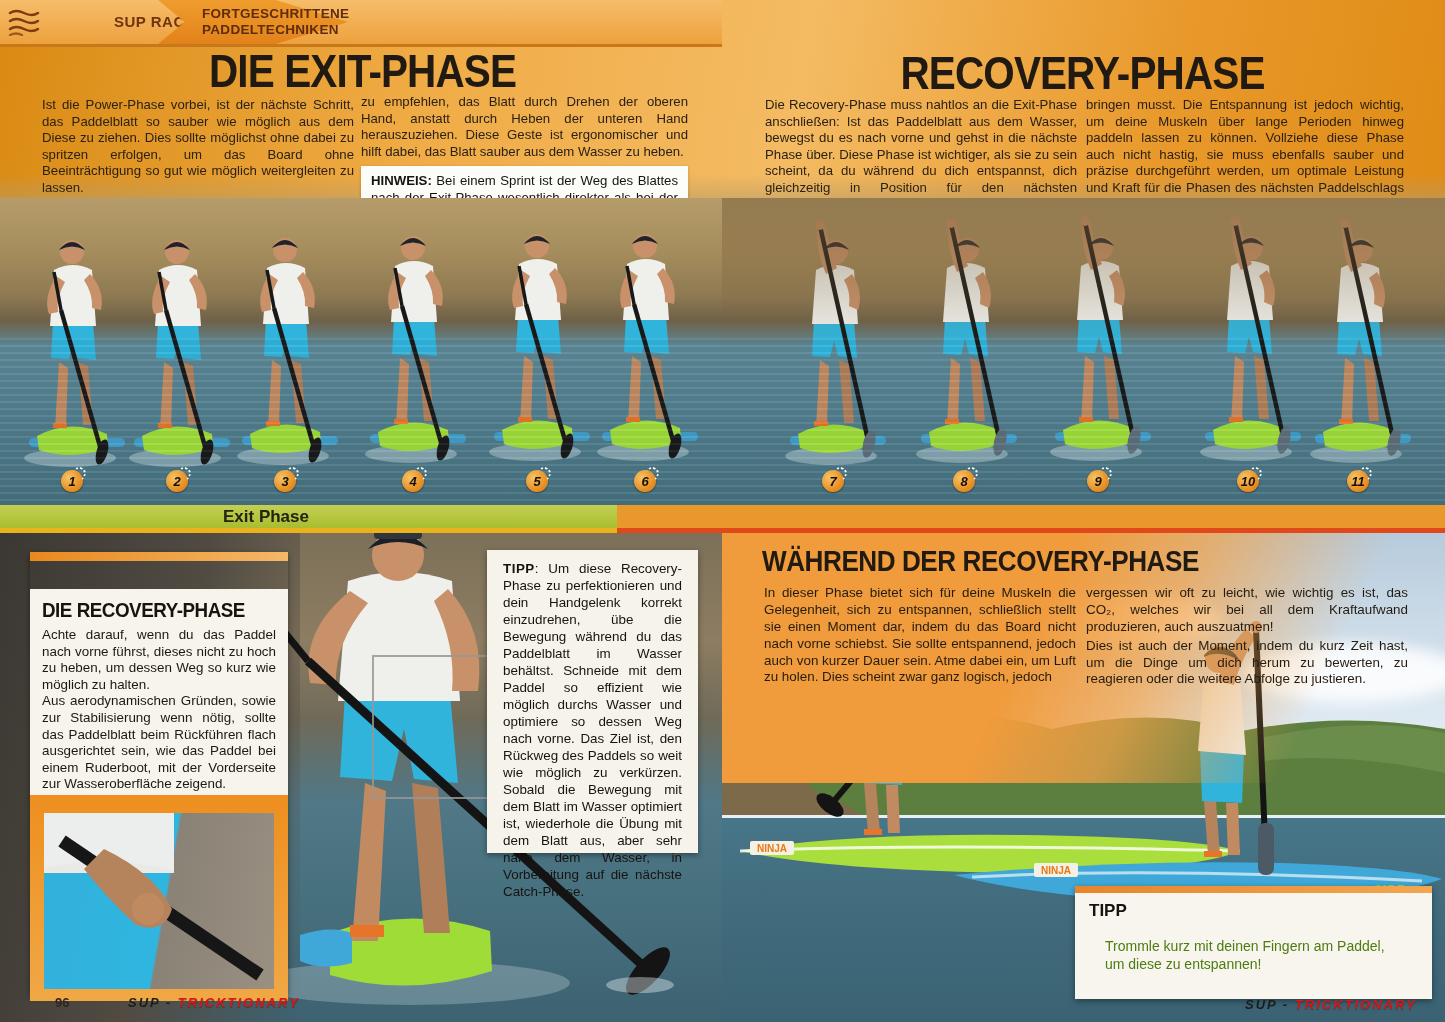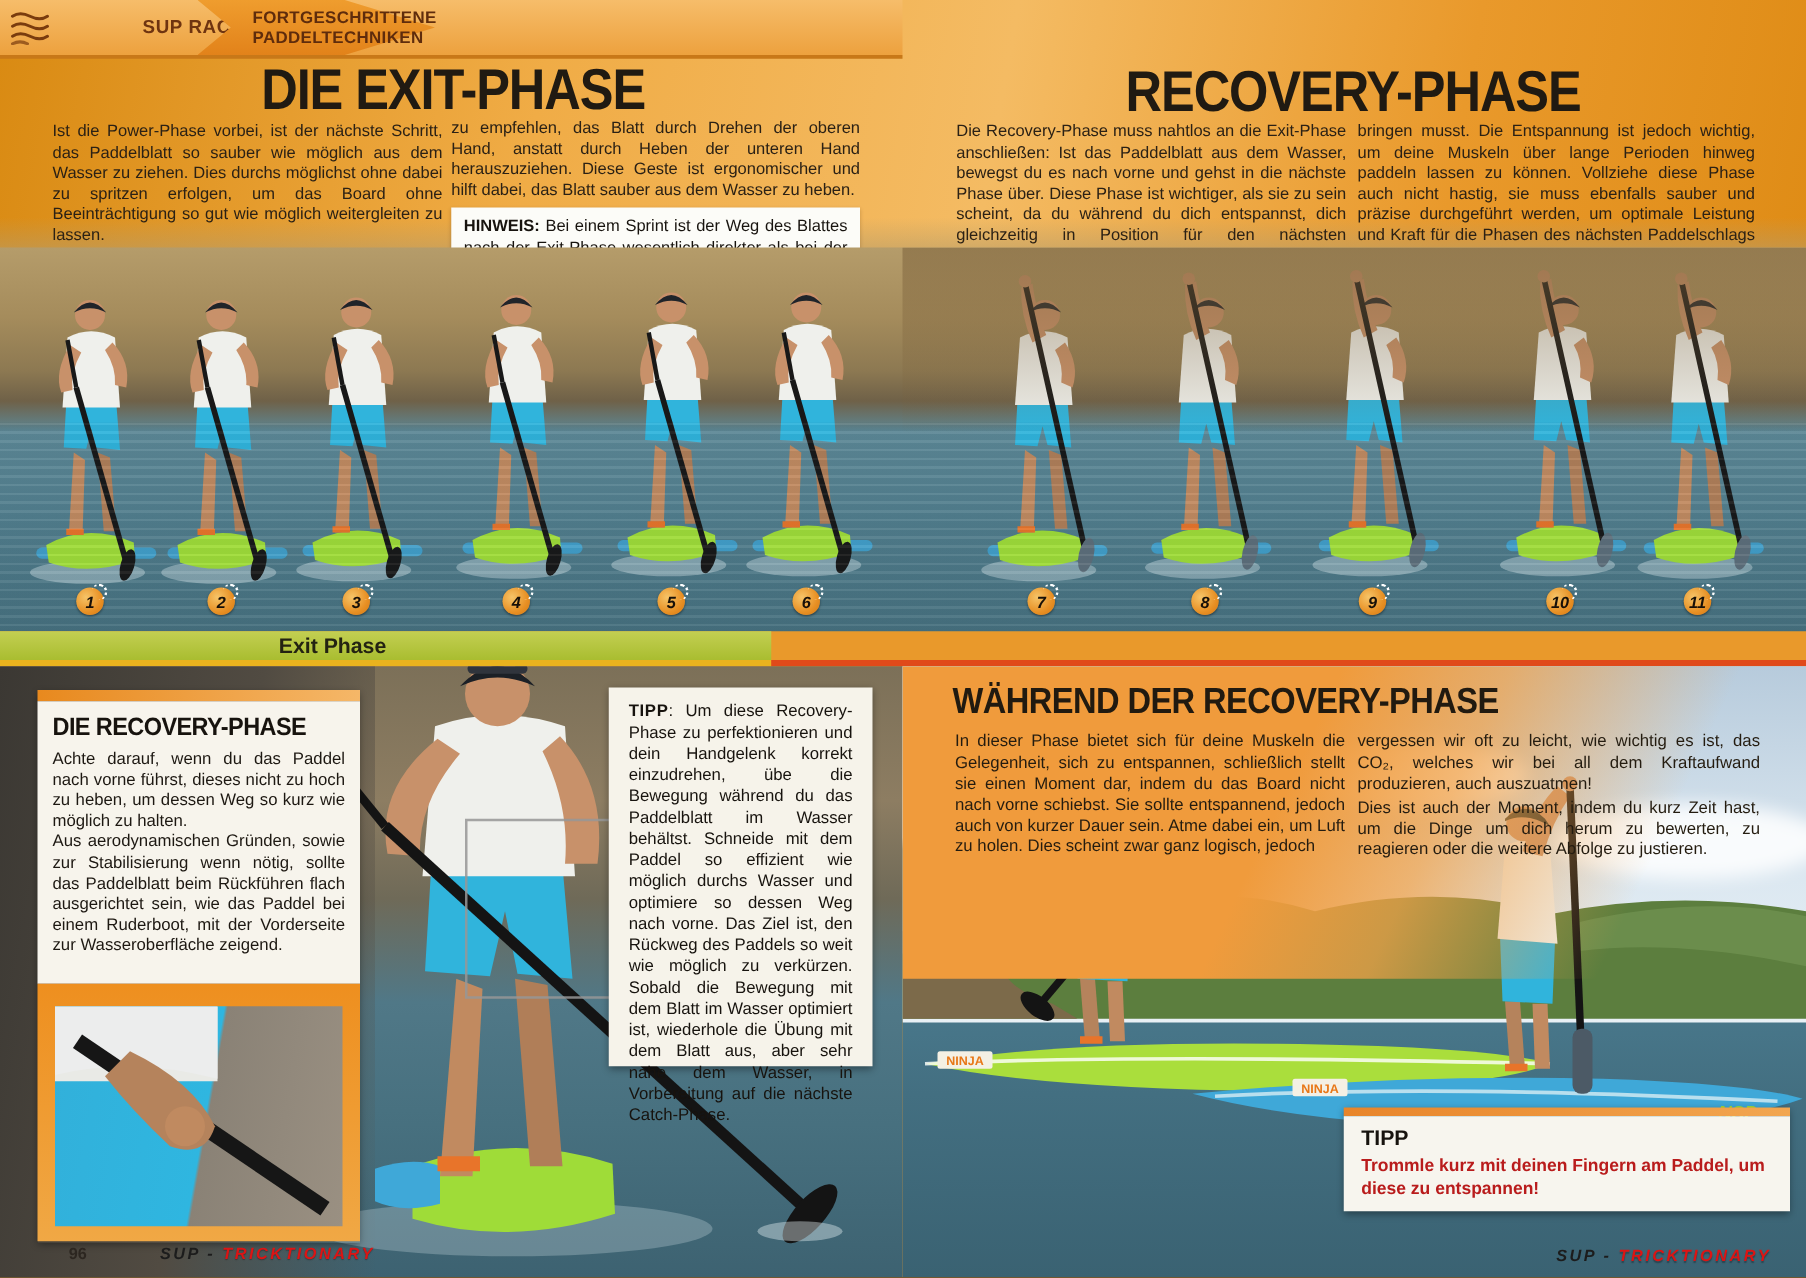--- a/index.html
+++ b/index.html
@@ -58,21 +58,21 @@
 
   
   .bl-photo{left:0;top:533px;width:722px;height:489px;overflow:hidden;
     background:linear-gradient(to bottom,#7c7058 0%,#8d7d62 22%,#6f6a58 38%,#507887 55%,#47707f 75%,#3d6271 100%);}
   .bl-rock{position:absolute;left:0;top:0;width:300px;height:489px;
     background:linear-gradient(100deg,#3b3833 0%,#514b42 55%,rgba(81,75,66,0) 100%);}
   .hl-box{left:372px;top:655px;width:128px;height:140px;border:2px solid rgba(150,150,150,.85);}
 
   .infobox{left:30px;top:552px;width:258px;height:442px;box-shadow:0 2px 6px rgba(0,0,0,.4);}
   .infobox-accent{height:9px;background:linear-gradient(to right,#e8891e,#f5b768);}
-  .infobox-white{background:#f7f4ec;padding:8px 12px 22px 12px;}
+  .infobox-white{background:#f7f4ec;padding:8px 12px 2px 12px;margin-top:28px;}
   .infobox-title{font-size:20px;font-weight:bold;color:#17130e;letter-spacing:-.5px;
     transform:scaleX(.94);transform-origin:left;white-space:nowrap;margin:2px 0 5px 0;}
   .infobox-white p{margin:0;font-size:13.4px;line-height:1.24;color:#1d1812;text-align:justify;}
   .infobox-orange{background:linear-gradient(to bottom,#ee8f1f,#f0a845);padding:9px 12px 12px 12px;}
   .infobox-orange p{margin:0;font-size:13.4px;line-height:1.24;color:#241404;text-align:justify;}
   .inset-photo{margin:9px 2px 0 2px;height:176px;position:relative;overflow:hidden;
     background:linear-gradient(100deg,#32b0da 0%,#2fb6e0 52%,#8a8276 53%,#9a9082 100%);}
 
   .tippbox{background:#f6f3ea;box-shadow:0 2px 6px rgba(0,0,0,.4);
     font-size:13.4px;line-height:1.27;color:#17130e;text-align:justify;}
@@ -90,21 +90,21 @@
     background:linear-gradient(115deg,#f09b3c 0%,#f09b3c 42%,rgba(242,162,72,.75) 58%,rgba(244,176,96,0) 80%);}
   .br-title{position:absolute;left:40px;top:12px;font-size:29px;font-weight:bold;color:#211a10;
     letter-spacing:-.5px;transform:scaleX(.9);transform-origin:left;white-space:nowrap;}
   .br-col{position:absolute;font-size:13.4px;line-height:1.26;color:#241c10;text-align:justify;}
   .br-col p{margin:0 0 2px 0;}
 
   .tipp-right{left:1075px;top:886px;width:357px;box-shadow:0 2px 6px rgba(0,0,0,.4);}
   .tipp-right-accent{height:7px;background:linear-gradient(to right,#e8852a,#f2a650);}
   .tipp-right-body{background:#f7f5ee;padding:8px 14px 10px 14px;}
   .tipp-right-title{font-size:17px;font-weight:bold;color:#17130e;margin:0 0 2px 0;}
-  .tipp-right-text{font-size:14px;line-height:1.3;color:#b91c1c;margin:0;font-weight:bold;}
+  .tipp-right-text{font-size:14px;line-height:1.3;color:#4d7c0f;margin:16px;}
 
   
   .footer{position:absolute;font-size:13px;font-weight:bold;font-style:italic;letter-spacing:2px;}
   .pgnum{color:#2c2620;font-style:normal;letter-spacing:0;}
   .brand-black{color:#1c1c1c;}
   .brand-red{color:#dc1414;text-shadow:0 1px 1px rgba(0,0,0,.3);}
 </style>
 </head>
 <body>
 
@@ -124,21 +124,21 @@
     <span class="hdr-tag">SUP RACE</span>
     <div class="hdr-arrow"></div>
     <div class="hdr-kicker">
       <div>FORTGESCHRITTENE</div>
       <div>PADDELTECHNIKEN</div>
     </div>
   </div>
 
   <div class="abs big-title" style="left:40px;top:44px;width:645px;font-size:46px;">DIE EXIT-PHASE</div>
   <div class="abs body-col" style="left:42px;top:97px;width:312px;">
-    <p>Ist die Power-Phase vorbei, ist der nächste Schritt, das Paddelblatt so sauber wie möglich aus dem Wasser zu ziehen. Dies durchs möglichst ohne dabei zu spritzen erfolgen, um das Board ohne Beeinträchtigung so gut wie möglich weitergleiten zu lassen.</p>
+    <p>Ist die Power-Phase vorbei, ist der nächste Schritt, das Paddelblatt so sauber wie möglich aus dem Diese zu ziehen. Dies sollte möglichst ohne dabei zu spritzen erfolgen, um das Board ohne Beeinträchtigung so gut wie möglich weitergleiten zu lassen.</p>
     <p>Dies ist auch der Grund, warum es wichtig ist, das Paddel an deiner Seite herauszuziehen und nicht wenn es sich noch vor dir befindet. Auch ist es grundsätzlich</p>
   </div>
   <div class="abs body-col" style="left:361px;top:94px;width:327px;">
     <p>zu empfehlen, das Blatt durch Drehen der oberen Hand, anstatt durch Heben der unteren Hand herauszuziehen. Diese Geste ist ergonomischer und hilft dabei, das Blatt sauber aus dem Wasser zu heben.</p>
     <div class="notebox" style="margin-top:6px;"><b>HINWEIS:</b><span> Bei einem Sprint ist der Weg des Blattes nach der Exit-Phase wesentlich direkter als bei der normalen Paddeltechnik.</span></div>
   </div>
 
   <div class="abs big-title" style="left:760px;top:46px;width:645px;font-size:46px;">RECOVERY-PHASE</div>
   <div class="abs body-col" style="left:765px;top:97px;width:312px;">
     <p>Die Recovery-Phase muss nahtlos an die Exit-Phase anschließen: Ist das Paddelblatt aus dem Wasser, bewegst du es nach vorne und gehst in die nächste Phase über. Diese Phase ist wichtiger, als sie zu sein scheint, da du während du dich entspannst, dich gleichzeitig in Position für den nächsten Paddelschlag</p>

